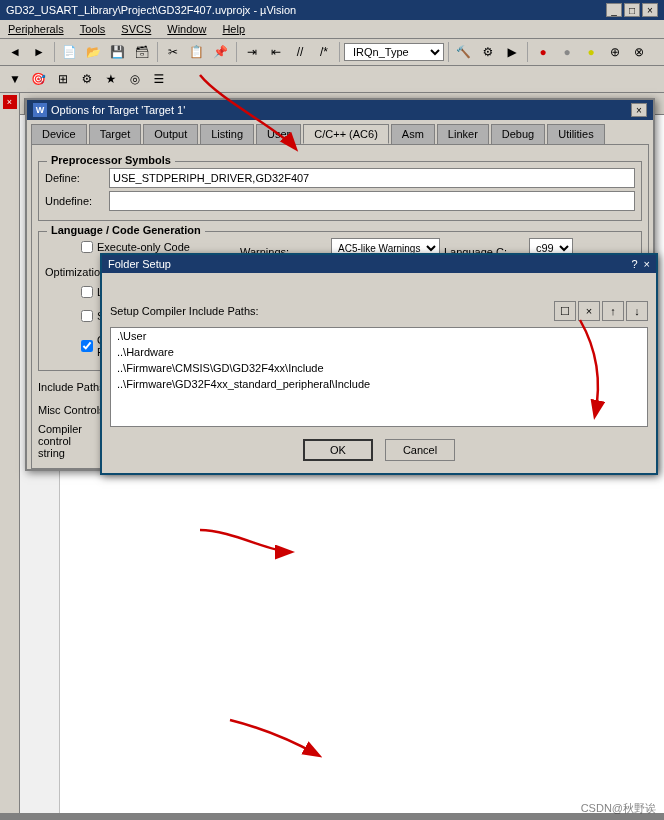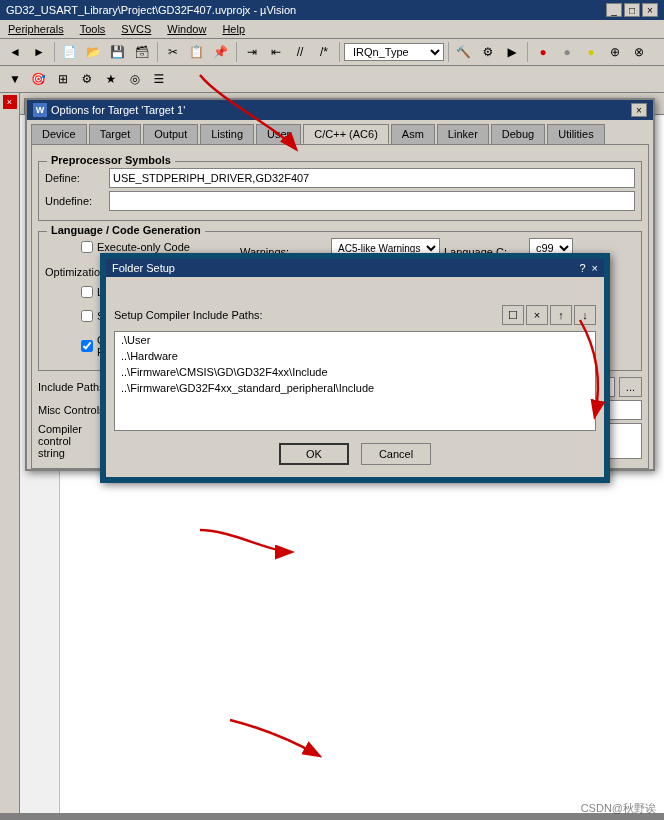--- a/index.html
+++ b/index.html
@@ -240,23 +240,23 @@
       font-size: 11px;
       cursor: pointer;
       height: 20px;
     }
 
     
     .folder-dialog {
       position: absolute;
       top: 160px;
       left: 100px;
-      width: 510px;
-      background: #d4d0c8;
-      border: 6px solid #0c4a6e;
+      width: 558px;
+      background: #d4d0c8;
+      border: 2px solid #0c4a6e;
       box-shadow: 2px 2px 8px rgba(0,0,0,0.5);
       z-index: 20;
     }
     .folder-dialog-title {
       background: #1a3a6b;
       color: white;
       padding: 3px 6px;
       display: flex;
       align-items: center;
       justify-content: space-between;

